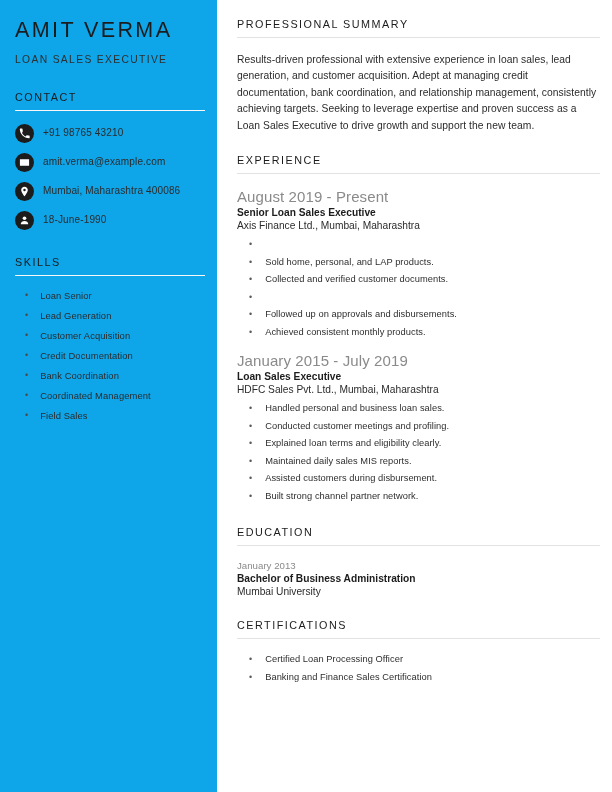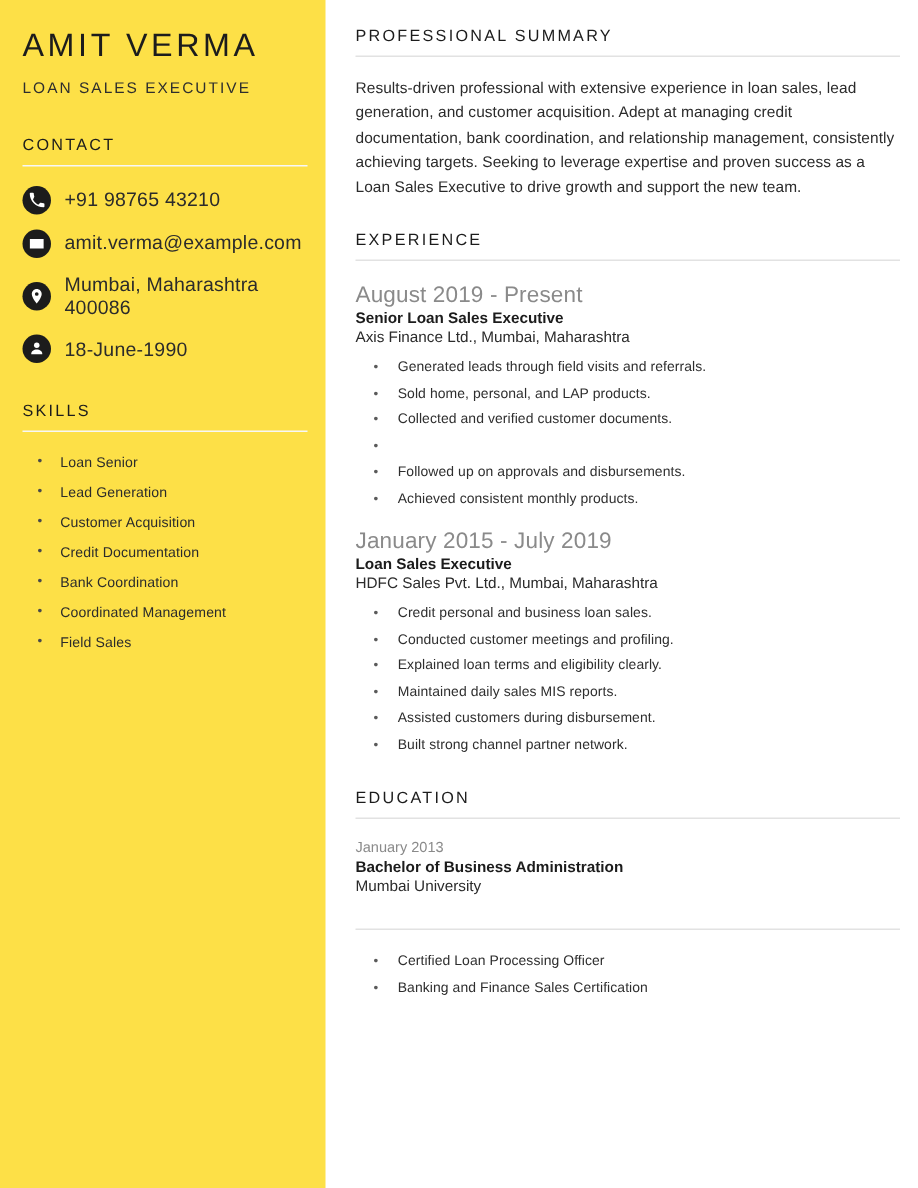--- a/index.html
+++ b/index.html
@@ -19,21 +19,21 @@
     width: 612px;
     height: 792px;
     display: flex;
     background: #ffffff;
   }
 
   
   .sidebar {
     width: 217px;
     min-width: 217px;
-    background: #fde047;
+    background: #0ea5e9;
     box-sizing: border-box;
     padding: 18px 12px 0 15px;
   }
   .name {
     font-size: 21.5px;
     font-weight: 300;
     letter-spacing: 2.4px;
     color: #1c1c1c;
     line-height: 1.15;
     margin: 0 0 11px 0;
@@ -75,21 +75,21 @@
     min-width: 19px;
     border-radius: 50%;
     background: #1c1c1c;
     display: flex;
     align-items: center;
     justify-content: center;
     margin-right: 9px;
   }
   .cicon svg { display: block; }
   .contact-text {
-    font-size: 13px;
+    font-size: 10px;
     color: #2b2b2b;
     line-height: 1.2;
     letter-spacing: 0.15px;
   }
   .skills-list {
     margin: 0;
     padding: 0;
     list-style: none;
   }
   .skill-item {
@@ -295,21 +295,20 @@
     <h2 class="section-title">EXPERIENCE</h2>
     <div class="main-rule"></div>
 
     <div class="job-block">
       <div class="job-dates">August 2019 - Present</div>
       <div class="job-role">Senior Loan Sales Executive</div>
       <div class="job-company">Axis Finance Ltd., Mumbai, Maharashtra</div>
       <ul class="duties">
         <li class="duty">
           <span class="duty-dot">•</span>
-          <span class="duty-text">Generated leads through field visits and referrals.</span>
         </li>
         <li class="duty">
           <span class="duty-dot">•</span>
           <span class="duty-text">Sold home, personal, and LAP products.</span>
         </li>
         <li class="duty">
           <span class="duty-dot">•</span>
           <span class="duty-text">Collected and verified customer documents.</span>
         </li>
         <li class="duty">
@@ -326,21 +325,21 @@
       </ul>
     </div>
 
     <div class="job-block">
       <div class="job-dates">January 2015 - July 2019</div>
       <div class="job-role">Loan Sales Executive</div>
       <div class="job-company">HDFC Sales Pvt. Ltd., Mumbai, Maharashtra</div>
       <ul class="duties">
         <li class="duty">
           <span class="duty-dot">•</span>
-          <span class="duty-text">Credit personal and business loan sales.</span>
+          <span class="duty-text">Handled personal and business loan sales.</span>
         </li>
         <li class="duty">
           <span class="duty-dot">•</span>
           <span class="duty-text">Conducted customer meetings and profiling.</span>
         </li>
         <li class="duty">
           <span class="duty-dot">•</span>
           <span class="duty-text">Explained loan terms and eligibility clearly.</span>
         </li>
         <li class="duty">
@@ -362,20 +361,21 @@
 
     <h2 class="section-title">EDUCATION</h2>
     <div class="main-rule"></div>
 
     <div class="edu-block">
       <div class="edu-date">January 2013</div>
       <div class="edu-degree">Bachelor of Business Administration</div>
       <div class="edu-school">Mumbai University</div>
     </div>
 
+    <h2 class="section-title">CERTIFICATIONS</h2>
     <div class="main-rule"></div>
 
     <ul class="certs">
       <li class="duty">
         <span class="duty-dot">•</span>
         <span class="duty-text">Certified Loan Processing Officer</span>
       </li>
       <li class="duty">
         <span class="duty-dot">•</span>
         <span class="duty-text">Banking and Finance Sales Certification</span>

